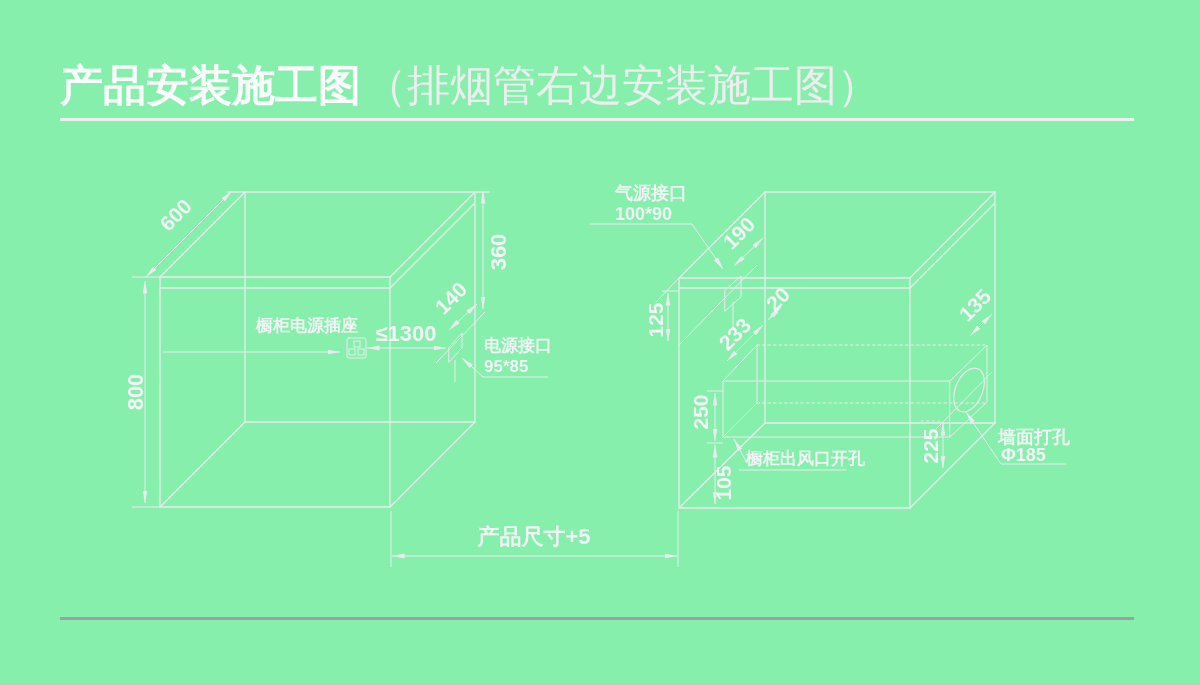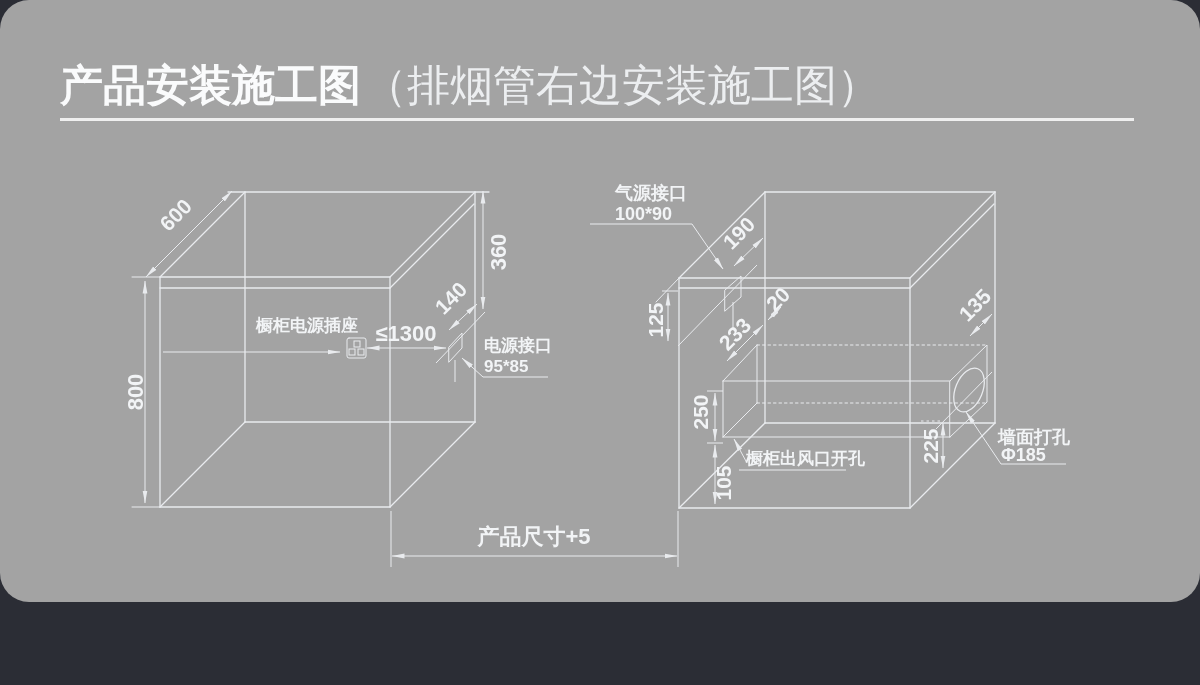--- a/index.html
+++ b/index.html
@@ -1,17 +1,17 @@
 <!DOCTYPE html>
 <html><head>
 <meta charset="utf-8">
 <style>
   html,body{margin:0;padding:0;background:#2b2d35;}
-  .stage{position:relative;width:1200px;height:602px;background:#a3a3a3;overflow:hidden;
-         font-family:"Liberation Sans","DejaVu Sans",sans-serif;border-radius:29px;}
+  .stage{position:relative;width:1200px;height:685px;background:#86efac;overflow:hidden;
+         font-family:"Liberation Sans","DejaVu Sans",sans-serif;}
   svg{display:block}
   svg .s{stroke:#e9ebee;fill:none;stroke-width:1.3;stroke-linecap:round;}
   svg .thin{stroke-width:1;}
   svg .dim{stroke:#e9ebee;fill:none;stroke-width:1;}
   svg .dash{stroke-dasharray:2.5 3;}
   svg text{fill:#f2f4f6;font-family:"Liberation Sans","DejaVu Sans",sans-serif;font-weight:bold;}
   svg text.num{font-size:22px;}
   svg text.numS{font-size:21px;}
   svg text.lab{font-size:17px;}
   svg text.lab2{font-size:18px;}

